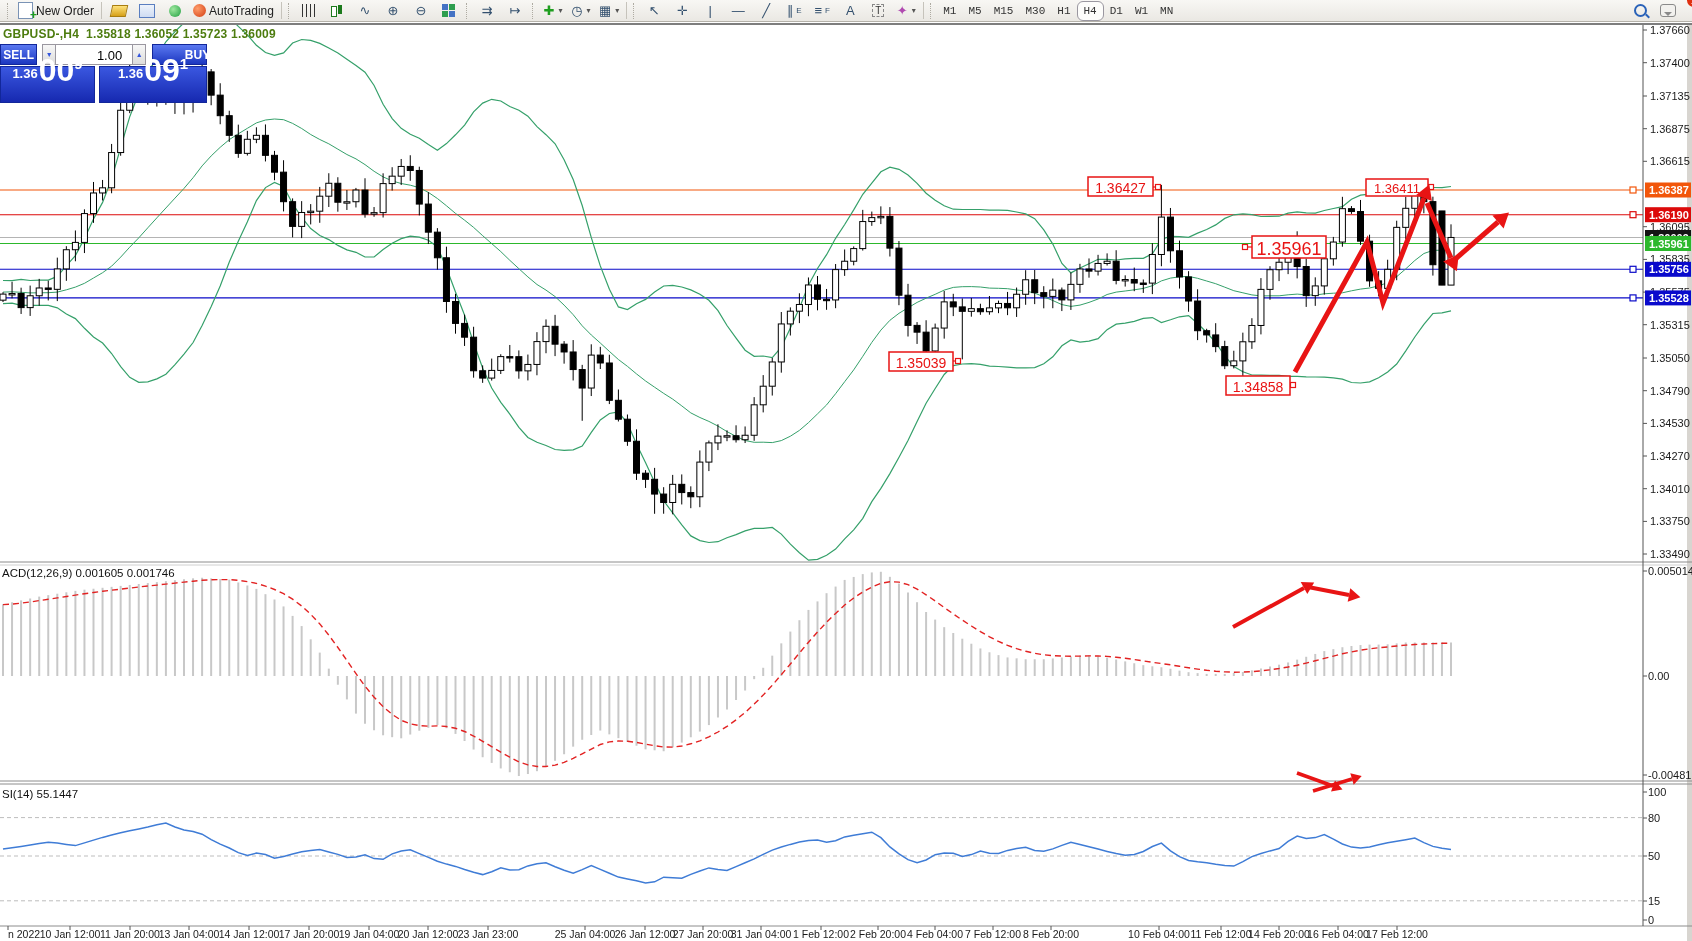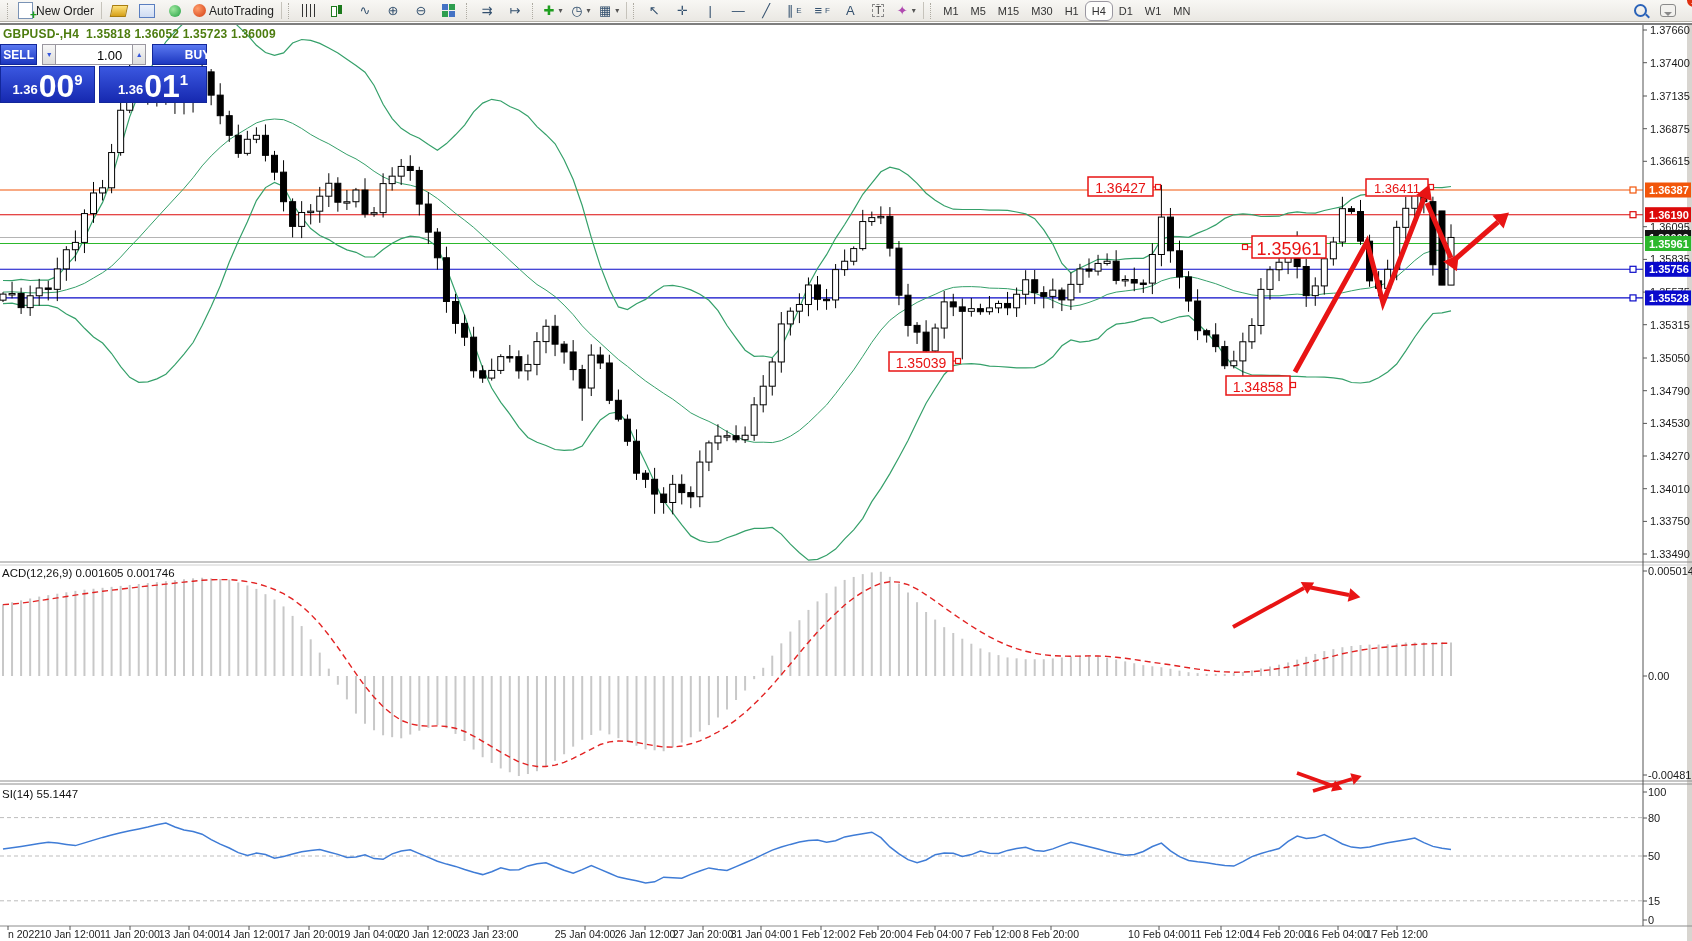--- a/index.html
+++ b/index.html
@@ -54,21 +54,21 @@
   .btn-trade{background:linear-gradient(#5a78f0,#1c37c0);color:#fff;font-size:12px;font-weight:bold;
     display:flex;align-items:center;justify-content:center;border:1px solid #12279a;box-sizing:border-box;}
   .btn-sell{width:38px;}
   .btn-buy{width:55px;margin-left:6px;padding-left:36px;}
   .spin{width:14px;background:linear-gradient(#f7f7f7,#dcdcdc);border:1px solid #9a97a0;color:#3355dd;
     font-size:7px;display:flex;align-items:center;justify-content:center;box-sizing:border-box;}
   .vol-in{width:76px;border:1px solid #9a97a0;border-left:none;border-right:none;font-size:13px;
     text-align:right;padding:1px 10px 0 0;box-sizing:border-box;font-family:inherit;}
   .ocp-row2{display:flex;height:37px;margin-top:1px;}
   .px-box{background:linear-gradient(#3a57e0,#1629b0);color:#fff;display:flex;align-items:flex-end;
-    justify-content:center;border:1px solid #12279a;box-sizing:border-box;padding-bottom:2px;}
+    justify-content:center;border:1px solid #12279a;box-sizing:border-box;padding-bottom:18px;}
   .px-sell{width:95px;}
   .px-buy{width:108px;margin-left:4px;}
   .px-small{font-size:13px;font-weight:bold;margin:0 1px 3px 0;}
   .px-big{font-size:32px;font-weight:bold;line-height:0.85;}
   .px-sup{font-size:15px;font-weight:bold;margin-bottom:12px;}
   svg{position:absolute;top:25px;left:0;z-index:10;}
   svg text{font-family:"Liberation Sans","DejaVu Sans",sans-serif;}
 </style>
 </head>
 <body>
@@ -170,21 +170,21 @@
       </div>
     <div class="tbtn">
         <span class="ic-T">T</span>
       </div>
     <div class="tbtn">
         <span class="glyph" style="color:#b04ab0">✦</span>
         <span class="caret">▾</span>
       </div>
     <span class="sep"></span>
     <span class="grip"></span>
-    <div id="tf-group" style="display:flex;align-items:center;">
+    <div id="tf-group" style="display:flex;align-items:center;font-family:Liberation Mono, monospace;">
         <div class="tf">M1</div>
         <div class="tf">M5</div>
         <div class="tf">M15</div>
         <div class="tf">M30</div>
         <div class="tf">H1</div>
         <div class="tf active">H4</div>
         <div class="tf">D1</div>
         <div class="tf">W1</div>
         <div class="tf">MN</div>
       </div>
@@ -213,21 +213,21 @@
       <div class="btn-trade btn-buy">BUY</div>
     </div>
     <div class="ocp-row2">
       <div class="px-box px-sell">
         <span class="px-small">1.36</span>
         <span class="px-big">00</span>
         <span class="px-sup">9</span>
       </div>
       <div class="px-box px-buy">
         <span class="px-small">1.36</span>
-        <span class="px-big">01</span>
+        <span class="px-big">09</span>
         <span class="px-sup">1</span>
       </div>
     </div>
   </div>
 
   <svg id="chart-svg" width="1692" height="916" viewBox="0 25 1692 916">
       <line x1="0" y1="190" x2="1643" y2="190" stroke="#f2560a" stroke-width="1.1"></line>
       <line x1="0" y1="214.7" x2="1643" y2="214.7" stroke="#dc0a0a" stroke-width="1.1"></line>
       <line x1="0" y1="237.5" x2="1643" y2="237.5" stroke="#b4b4b4" stroke-width="1.1"></line>
       <line x1="0" y1="243.5" x2="1643" y2="243.5" stroke="#2cb82c" stroke-width="1.1"></line>

